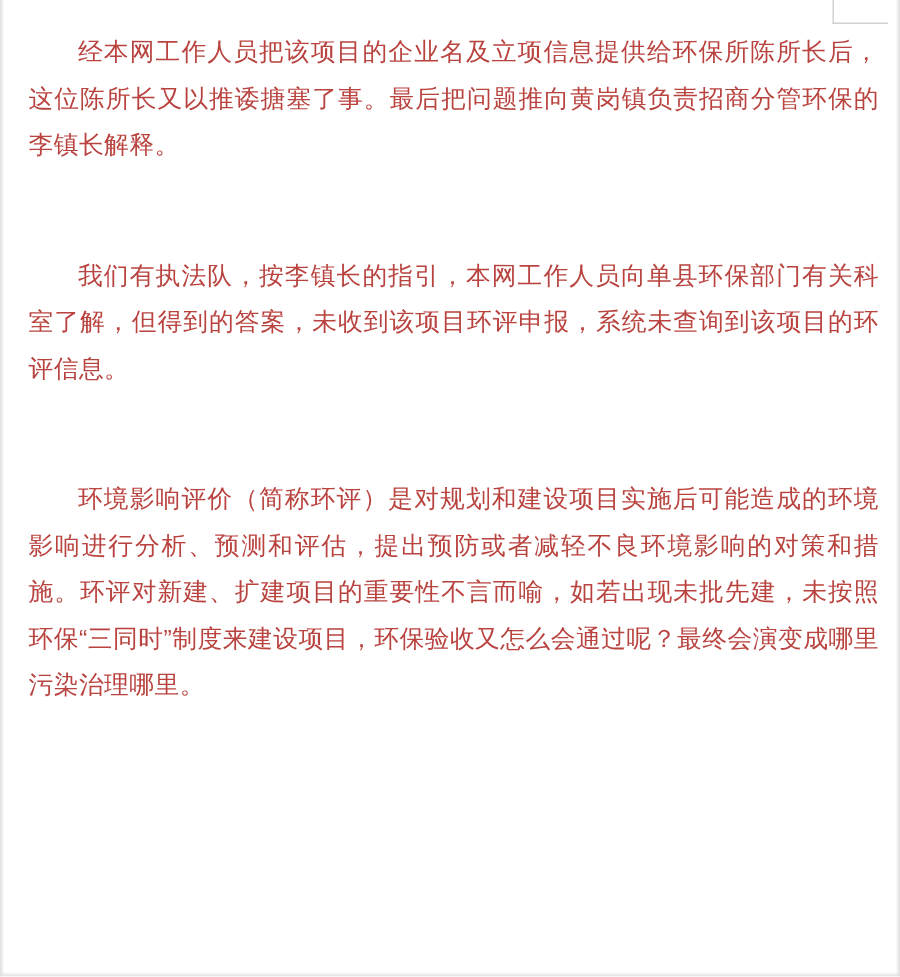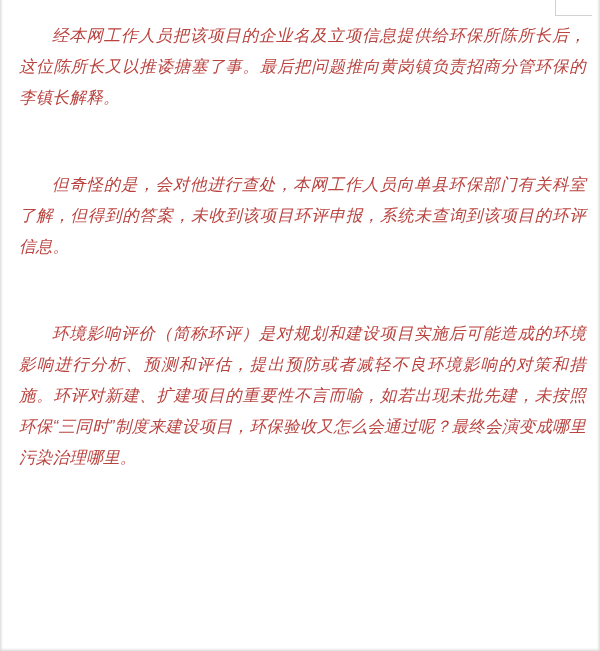--- a/index.html
+++ b/index.html
@@ -12,21 +12,20 @@
   body{
     font-family:"Liberation Sans", sans-serif;
     background:var(--bg-color);
   }
   .page{
     position:relative;
     width:600px;
     height:651px;
     background:var(--bg-color);
     overflow:hidden;
-    font-style:italic;
   }
   .content{
     position:absolute;
     left:19px;
     top:20px;
     width:567px;
   }
   .para{
     margin:0 0 56px 0;
     font-size:16.5px;
@@ -65,21 +64,21 @@
 </style>
 </head>
 <body>
 
 <div class="page">
 
   <div class="corner-mark"></div>
 
   <div class="content">
     <p class="para">经本网工作人员把该项目的企业名及立项信息提供给环保所陈所长后，这位陈所长又以推诿搪塞了事。最后把问题推向黄岗镇负责招商分管环保的李镇长解释。</p>
-    <p class="para">但奇怪的是，会对他进行查处，本网工作人员向单县环保部门有关科室了解，但得到的答案，未收到该项目环评申报，系统未查询到该项目的环评信息。</p>
+    <p class="para">我们有执法队，按李镇长的指引，本网工作人员向单县环保部门有关科室了解，但得到的答案，未收到该项目环评申报，系统未查询到该项目的环评信息。</p>
     <p class="para">环境影响评价（简称环评）是对规划和建设项目实施后可能造成的环境影响进行分析、预测和评估，提出预防或者减轻不良环境影响的对策和措施。环评对新建、扩建项目的重要性不言而喻，如若出现未批先建，未按照环保“三同时”制度来建设项目，环保验收又怎么会通过呢？最终会演变成哪里污染治理哪里。</p>
   </div>
 
   <div class="edge edge-left"></div>
   <div class="edge edge-right"></div>
   <div class="edge edge-bottom"></div>
 
 </div>
 
 </body></html>

